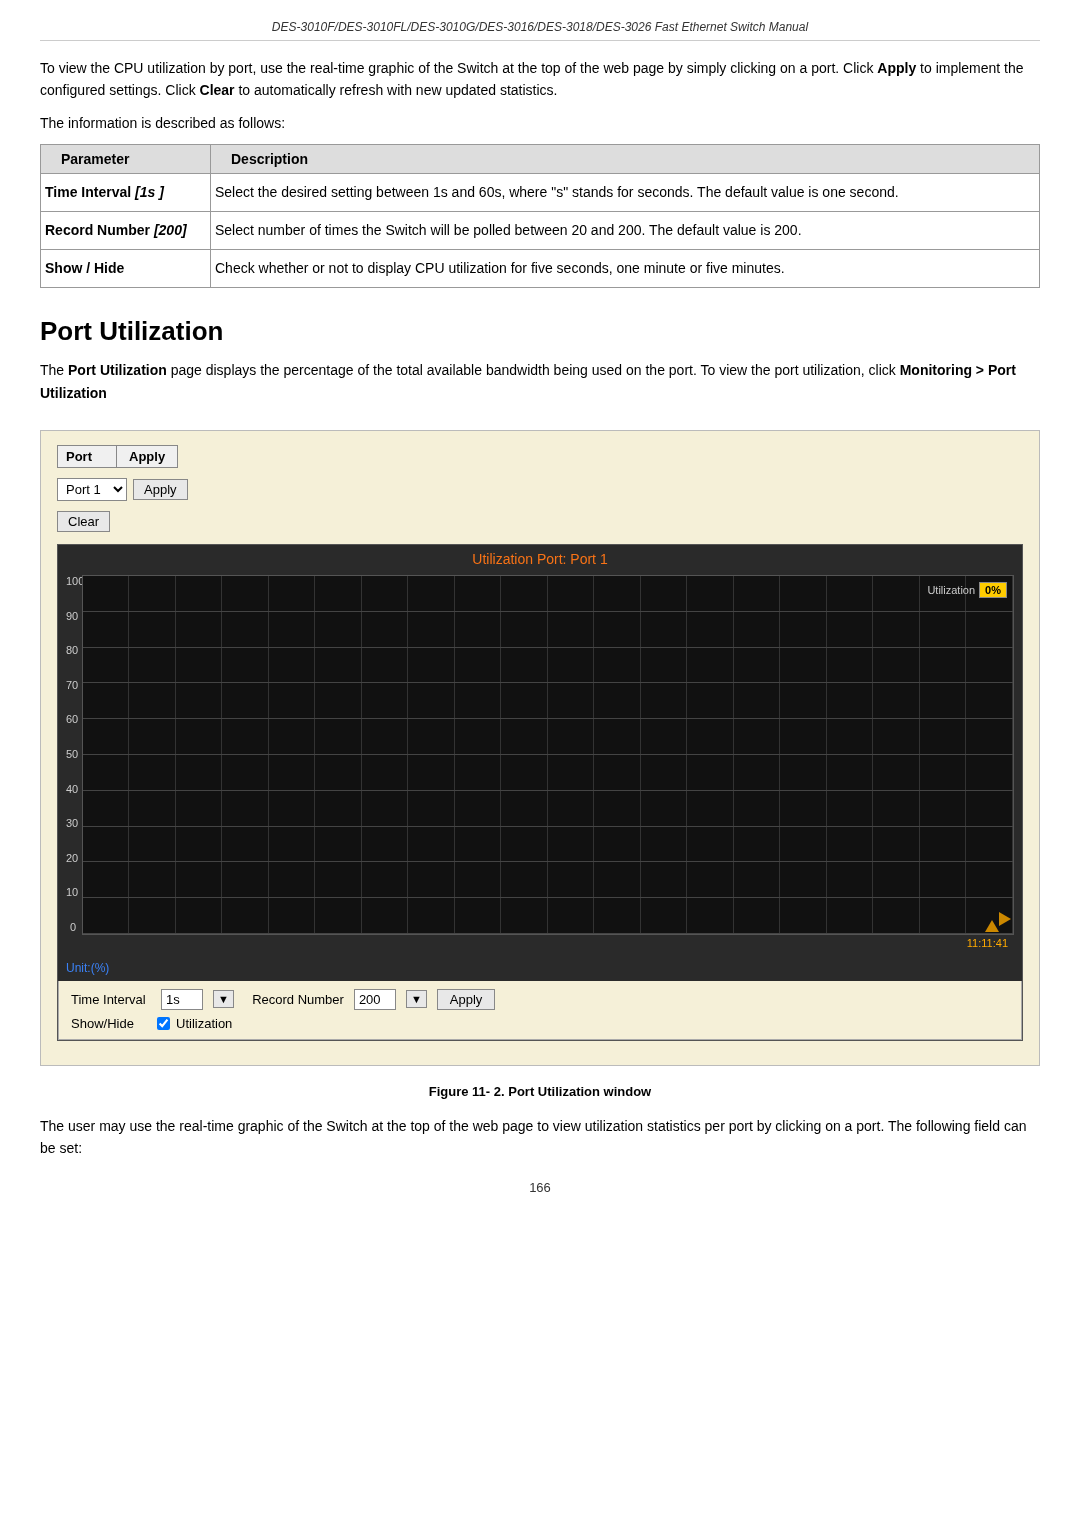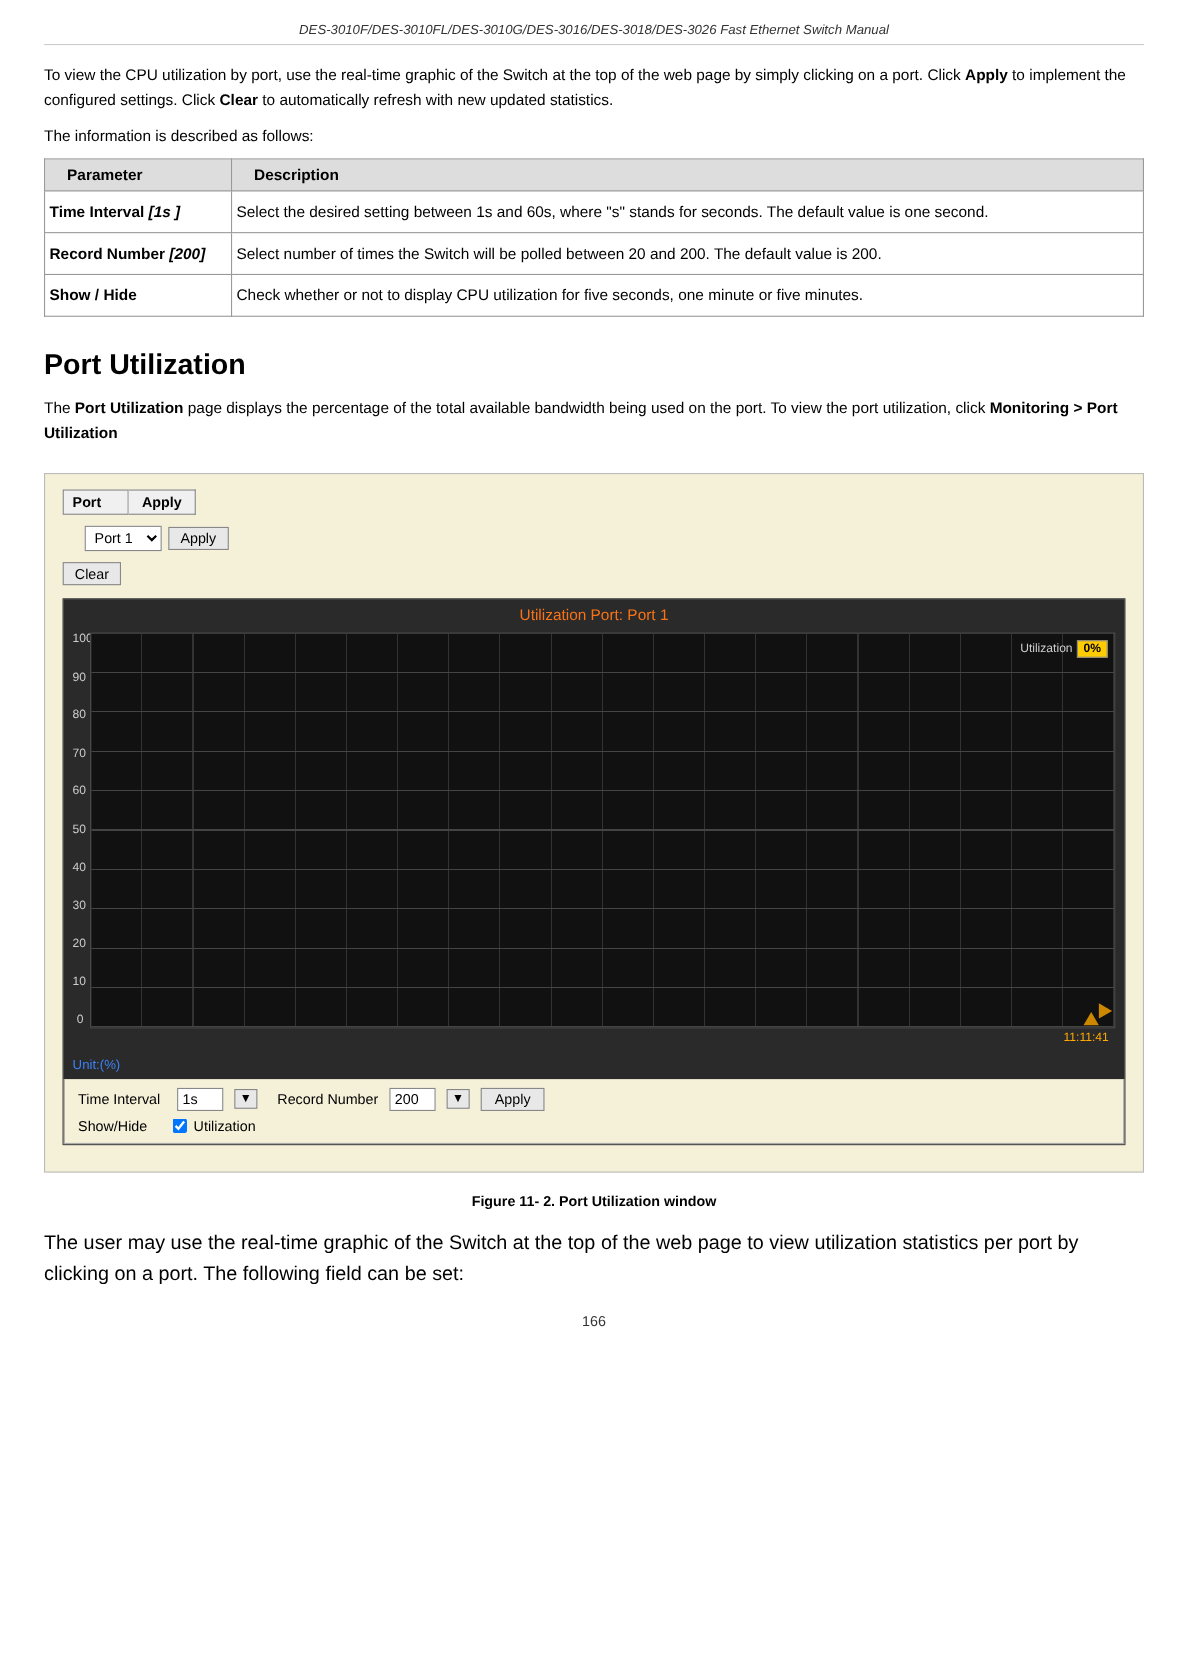--- a/index.html
+++ b/index.html
@@ -91,21 +91,20 @@
       border: 1px solid #888;
       border-left: none;
       background: #f0f0f0;
       min-width: 60px;
     }
     .port-row {
       display: flex;
       align-items: center;
       margin-bottom: 10px;
       gap: 6px;
-      margin-left: 20px;
     }
     .port-select {
       font-size: 13px;
       padding: 2px 4px;
       border: 1px solid #888;
       background: #fff;
       width: 70px;
     }
     .apply-btn {
       font-size: 13px;
@@ -244,21 +243,21 @@
       gap: 6px;
       font-size: 13px;
     }
     .fig-caption {
       text-align: center;
       font-size: 13px;
       font-weight: bold;
       margin-bottom: 16px;
     }
     .bottom-text {
-      font-size: 18px;
+      font-size: 14px;
       line-height: 1.6;
     }
     .page-number {
       text-align: center;
       font-size: 13px;
       margin-top: 20px;
       color: #333;
     }
 
     

